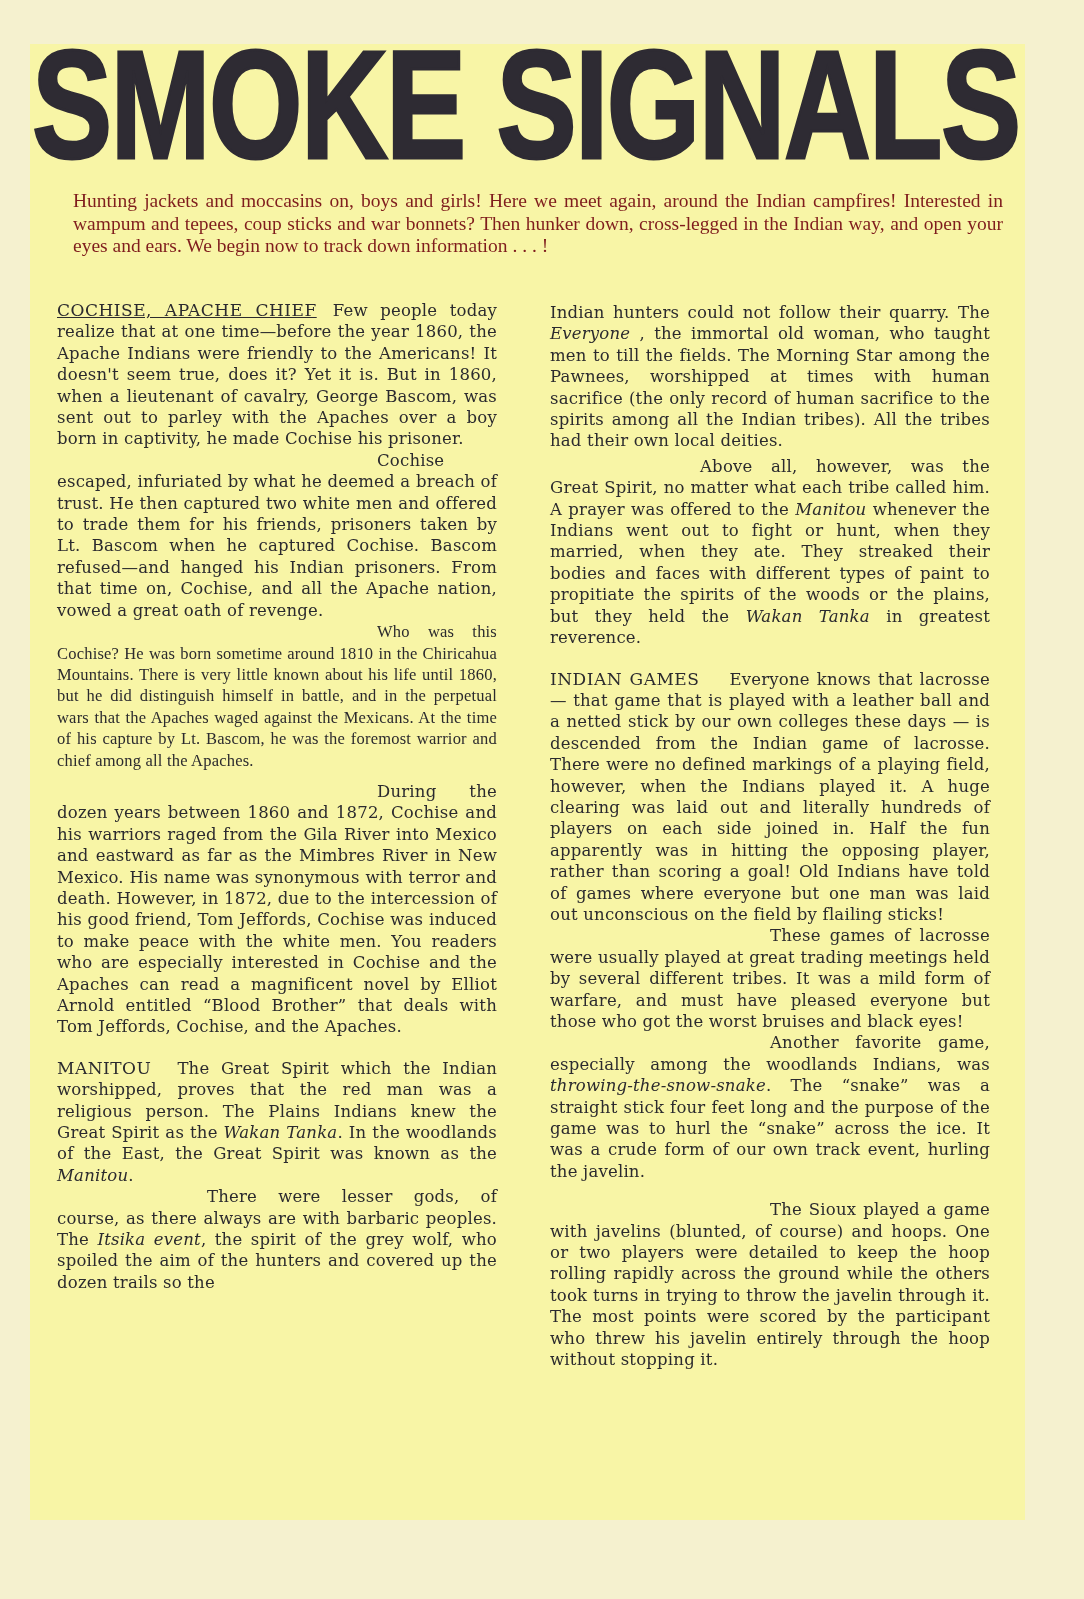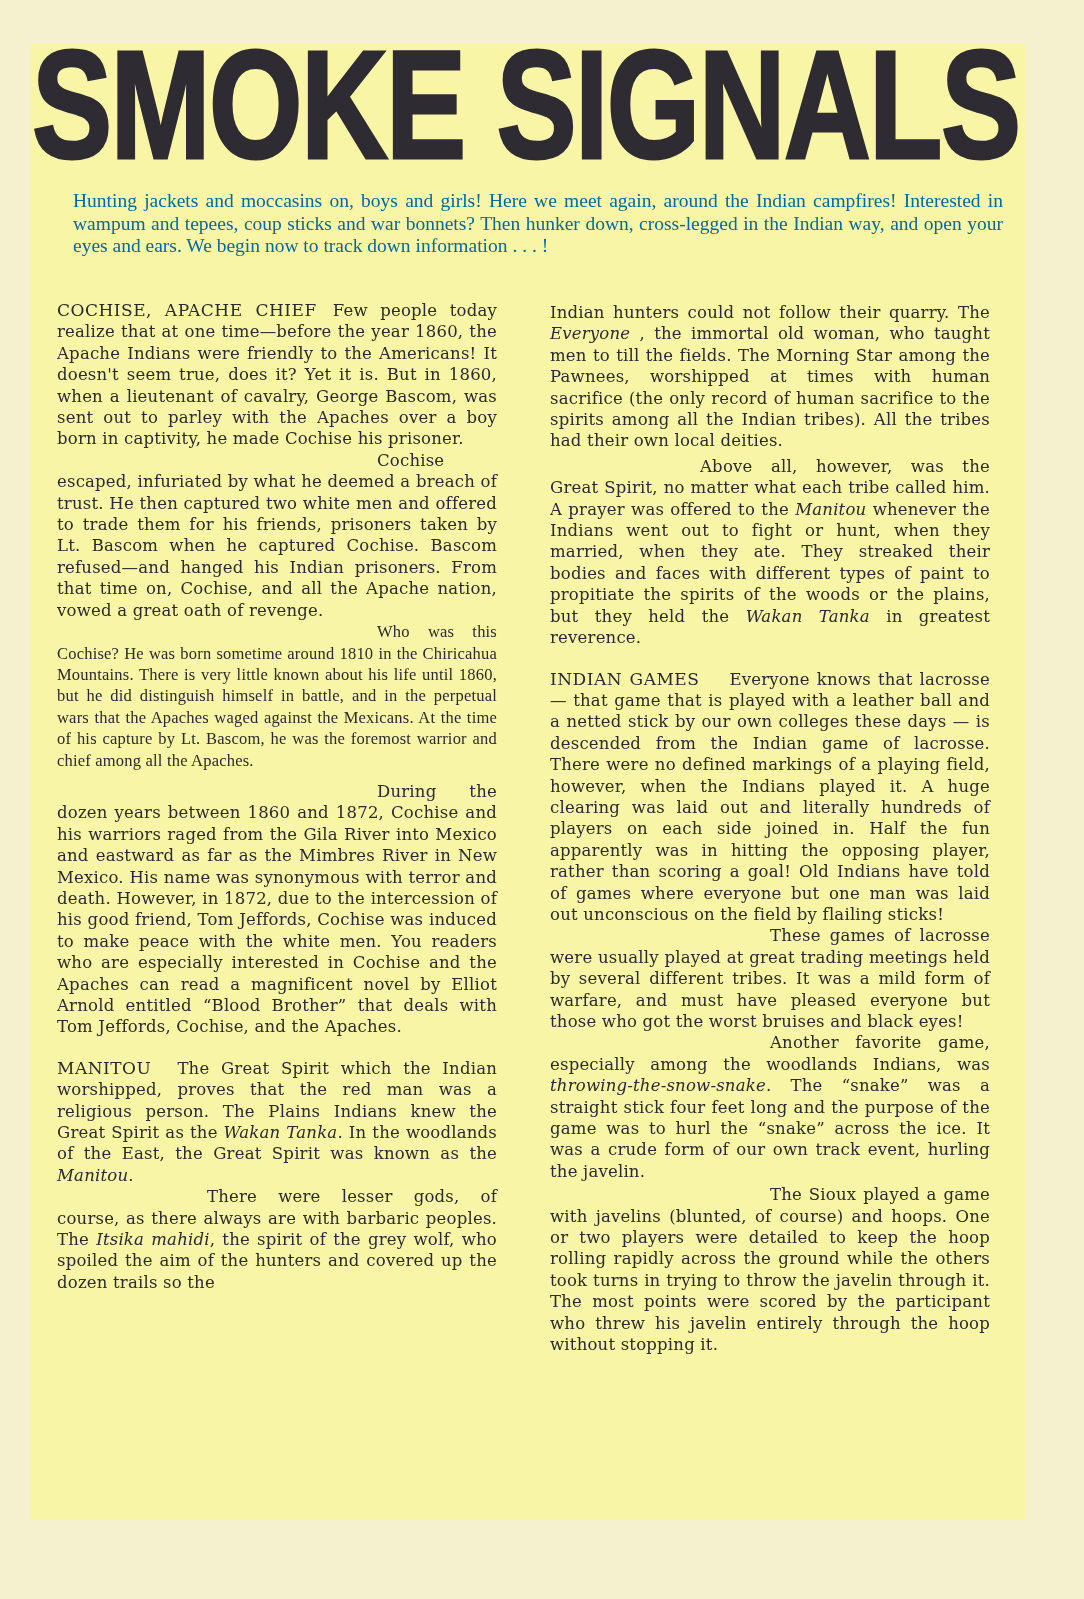--- a/index.html
+++ b/index.html
@@ -21,33 +21,33 @@
     font-size:154px; line-height:126px;
     letter-spacing:-2px;
     transform:scaleX(0.78); transform-origin:left top;
     white-space:nowrap;
     -webkit-text-stroke:3px #2e2b33;
   }
   .intro {
     position:absolute; left:73px; top:190px; width:930px;
     font-family:"Liberation Serif", serif;
     font-size:19.5px; line-height:22.5px;
-    text-align:justify; color:#0369a1;
+    text-align:justify; color:#7f1d1d;
   }
   .col {
     position:absolute; top:300px; width:440px;
     font-size:16.5px; line-height:21.4px;
     text-align:justify; letter-spacing:0.2px;
   }
   .col-left { left:57px; }
   .col-right { left:550px; top:302px; }
   .col p { margin:0; }
   .indent { padding-left:150px; }
   .head-block { display:flex; }
-  .head-block .hd { white-space:nowrap; font-size:17px; letter-spacing:0.5px; }
+  .head-block .hd { white-space:nowrap; font-size:17px; letter-spacing:0.5px;text-decoration:underline; }
   em { font-style:italic; }
 </style>
 </head>
 <body>
 
 <div class="print-area"></div>
 
 <h1 class="title" style="margin:0;">SMOKE SIGNALS</h1>
 
 <p class="intro" style="margin:0;">Hunting jackets and moccasins on, boys and girls! Here we meet again, around the Indian campfires! Interested in wampum and tepees, coup sticks and war bonnets? Then hunker down, cross-legged in the Indian way, and open your eyes and ears. We begin now to track down information . . . !</p>
@@ -59,33 +59,33 @@
     </div>
   </div>
   <p class="indent" style="padding-left:0;text-indent:320px;">Cochise escaped, infuriated by what he deemed a breach of trust. He then captured two white men and offered to trade them for his friends, prisoners taken by Lt. Bascom when he captured Cochise. Bascom refused—and hanged his Indian prisoners. From that time on, Cochise, and all the Apache nation, vowed a great oath of revenge.</p>
   <p style="text-indent:320px;font-family:Liberation Serif, serif;">Who was this Cochise? He was born sometime around 1810 in the Chiricahua Mountains. There is very little known about his life until 1860, but he did distinguish himself in battle, and in the perpetual wars that the Apaches waged against the Mexicans. At the time of his capture by Lt. Bascom, he was the foremost warrior and chief among all the Apaches.</p>
   <p style="text-indent:320px;margin-top:10px;">During the dozen years between 1860 and 1872, Cochise and his warriors raged from the Gila River into Mexico and eastward as far as the Mimbres River in New Mexico. His name was synonymous with terror and death. However, in 1872, due to the intercession of his good friend, Tom Jeffords, Cochise was induced to make peace with the white men. You readers who are especially interested in Cochise and the Apaches can read a magnificent novel by Elliot Arnold entitled “Blood Brother” that deals with Tom Jeffords, Cochise, and the Apaches.</p>
 
   <div style="margin-top:20px;text-align:justify;">
     <span style="font-size:17px;letter-spacing:0.5px;margin-right:26px;">MANITOU</span><span>The Great Spirit which the Indian worshipped, proves that the red man was a religious person. The Plains Indians knew the Great Spirit as the </span><em>Wakan Tanka</em><span>. In the woodlands of the East, the Great Spirit was known as the </span><em>Manitou</em><span>.</span>
   </div>
   <p style="text-indent:150px;">
-    <span>There were lesser gods, of course, as there always are with barbaric peoples. The </span><em>Itsika mahidi</em><span>, the spirit of the grey wolf, who spoiled the aim of the hunters and covered up the dozen trails so the </span>
+    <span>There were lesser gods, of course, as there always are with barbaric peoples. The </span><em>Itsika event</em><span>, the spirit of the grey wolf, who spoiled the aim of the hunters and covered up the dozen trails so the </span>
   </p>
 </div>
 
 <div class="col col-right">
   <p>
     <span>Indian hunters could not follow their quarry. The </span><em style="">Everyone</em>
   <span>, the immortal old woman, who taught men to till the fields. The Morning Star among the Pawnees, worshipped at times with human sacrifice (the only record of human sacrifice to the spirits among all the Indian tribes). All the tribes had their own local deities.</span></p>
   <p style="text-indent:150px;margin-top:4px;">
     <span>Above all, however, was the Great Spirit, no matter what each tribe called him. A prayer was offered to the </span><em>Manitou</em><span> whenever the Indians went out to fight or hunt, when they married, when they ate. They streaked their bodies and faces with different types of paint to propitiate the spirits of the woods or the plains, but they held the </span><em>Wakan Tanka</em><span> in greatest reverence.</span>
   </p>
 
   <div style="margin-top:20px;text-align:justify;">
     <span style="font-size:17px;letter-spacing:0.5px;margin-right:30px;">INDIAN GAMES</span><span>Everyone knows that lacrosse — that game that is played with a leather ball and a netted stick by our own colleges these days — is descended from the Indian game of lacrosse. There were no defined markings of a playing field, however, when the Indians played it. A huge clearing was laid out and literally hundreds of players on each side joined in. Half the fun apparently was in hitting the opposing player, rather than scoring a goal! Old Indians have told of games where everyone but one man was laid out unconscious on the field by flailing sticks!</span>
   </div>
   <p style="text-indent:220px;">These games of lacrosse were usually played at great trading meetings held by several different tribes. It was a mild form of warfare, and must have pleased everyone but those who got the worst bruises and black eyes!</p>
   <p style="text-indent:220px;">
     <span>Another favorite game, especially among the woodlands Indians, was </span><em>throwing-the-snow-snake</em><span>. The “snake” was a straight stick four feet long and the purpose of the game was to hurl the “snake” across the ice. It was a crude form of our own track event, hurling the javelin.</span>
   </p>
-  <p style="text-indent:220px;margin-top:2px;">The Sioux played a game with javelins (blunted, of course) and hoops. One or two players were detailed to keep the hoop rolling rapidly across the ground while the others took turns in trying to throw the javelin through it. The most points were scored by the participant who threw his javelin entirely through the hoop without stopping it.</p>
+  <p style="text-indent:220px;margin-top:17px;">The Sioux played a game with javelins (blunted, of course) and hoops. One or two players were detailed to keep the hoop rolling rapidly across the ground while the others took turns in trying to throw the javelin through it. The most points were scored by the participant who threw his javelin entirely through the hoop without stopping it.</p>
 </div>
 
 </body></html>

